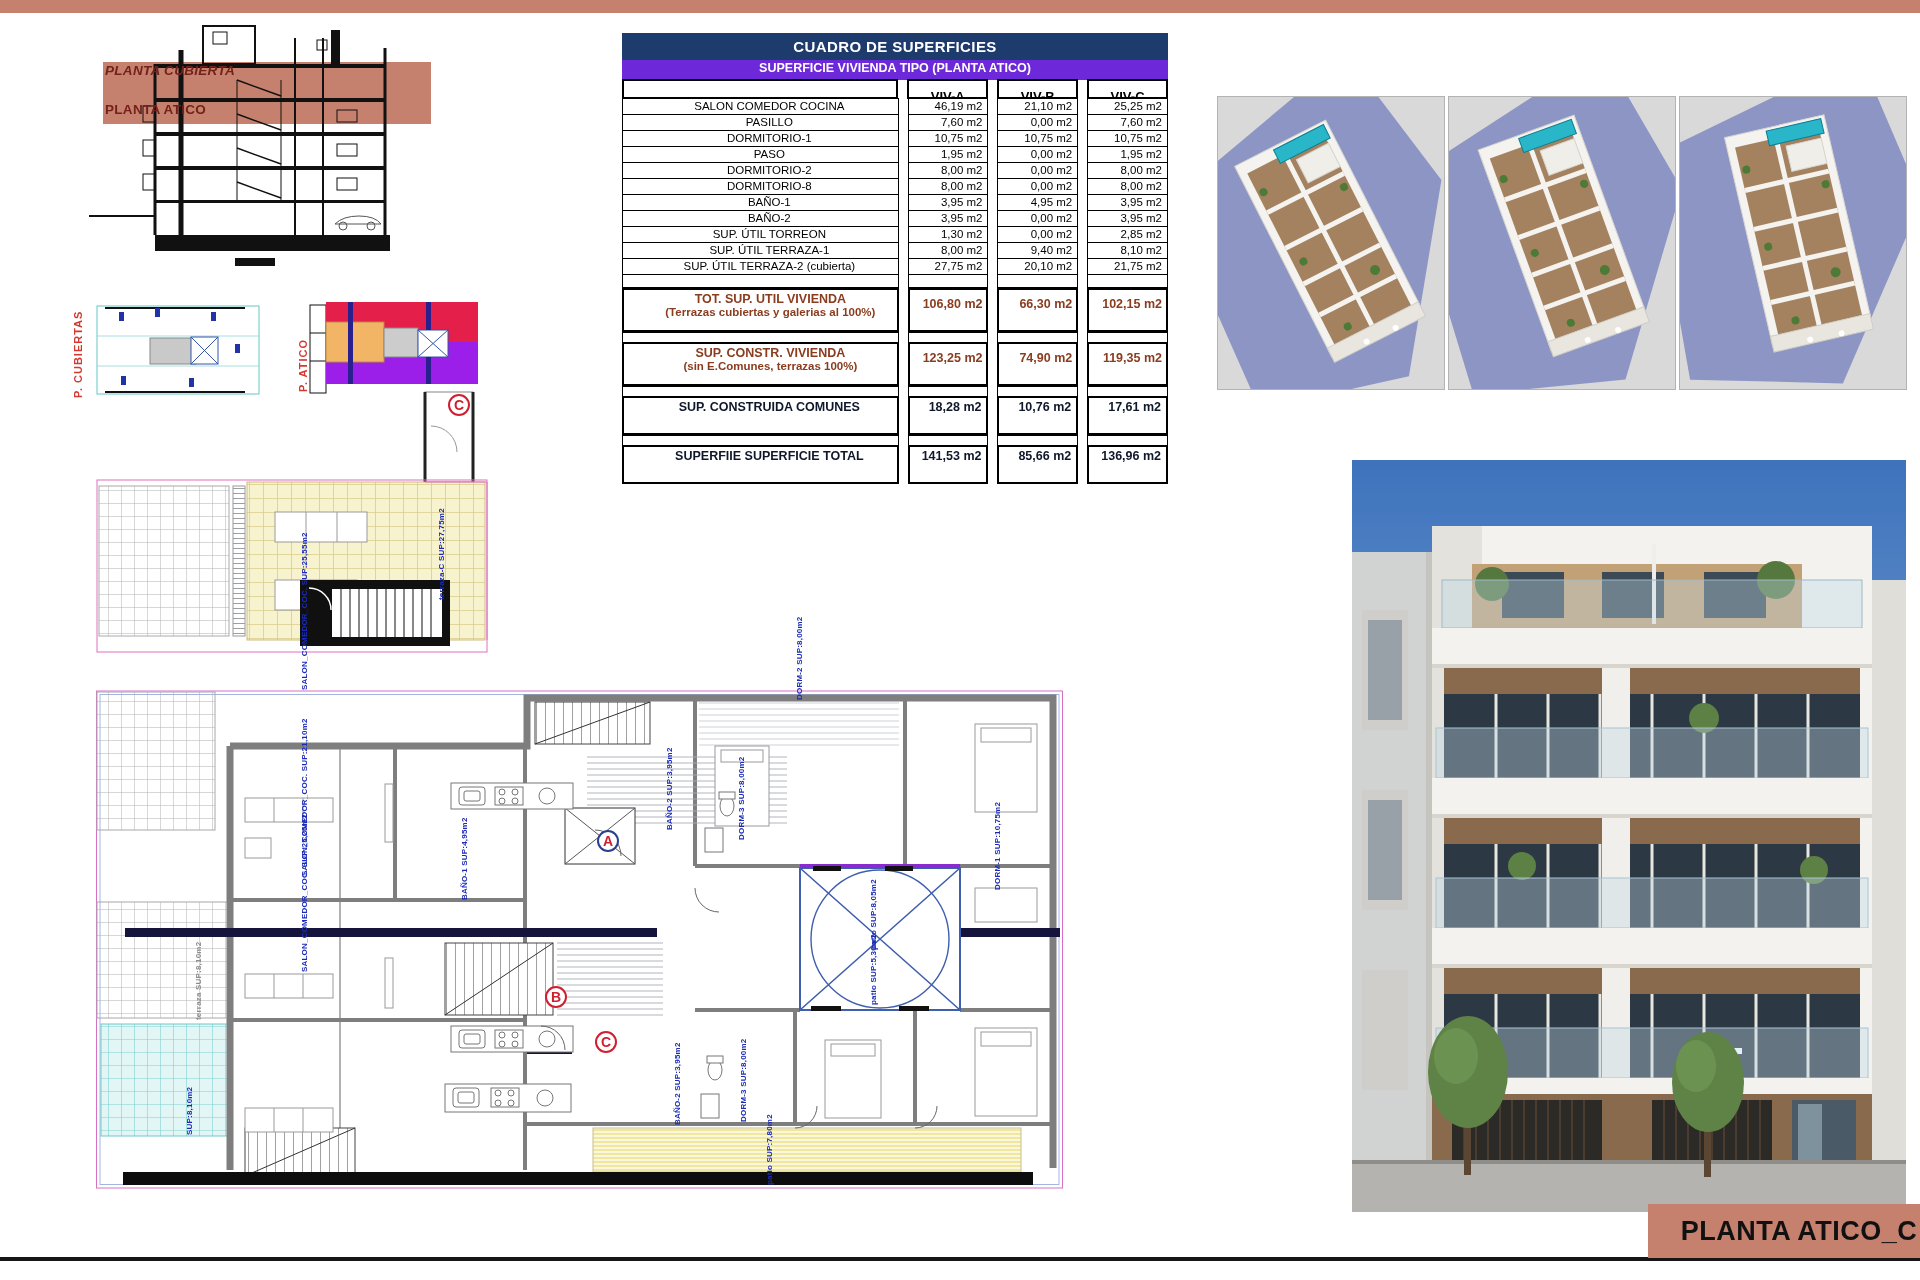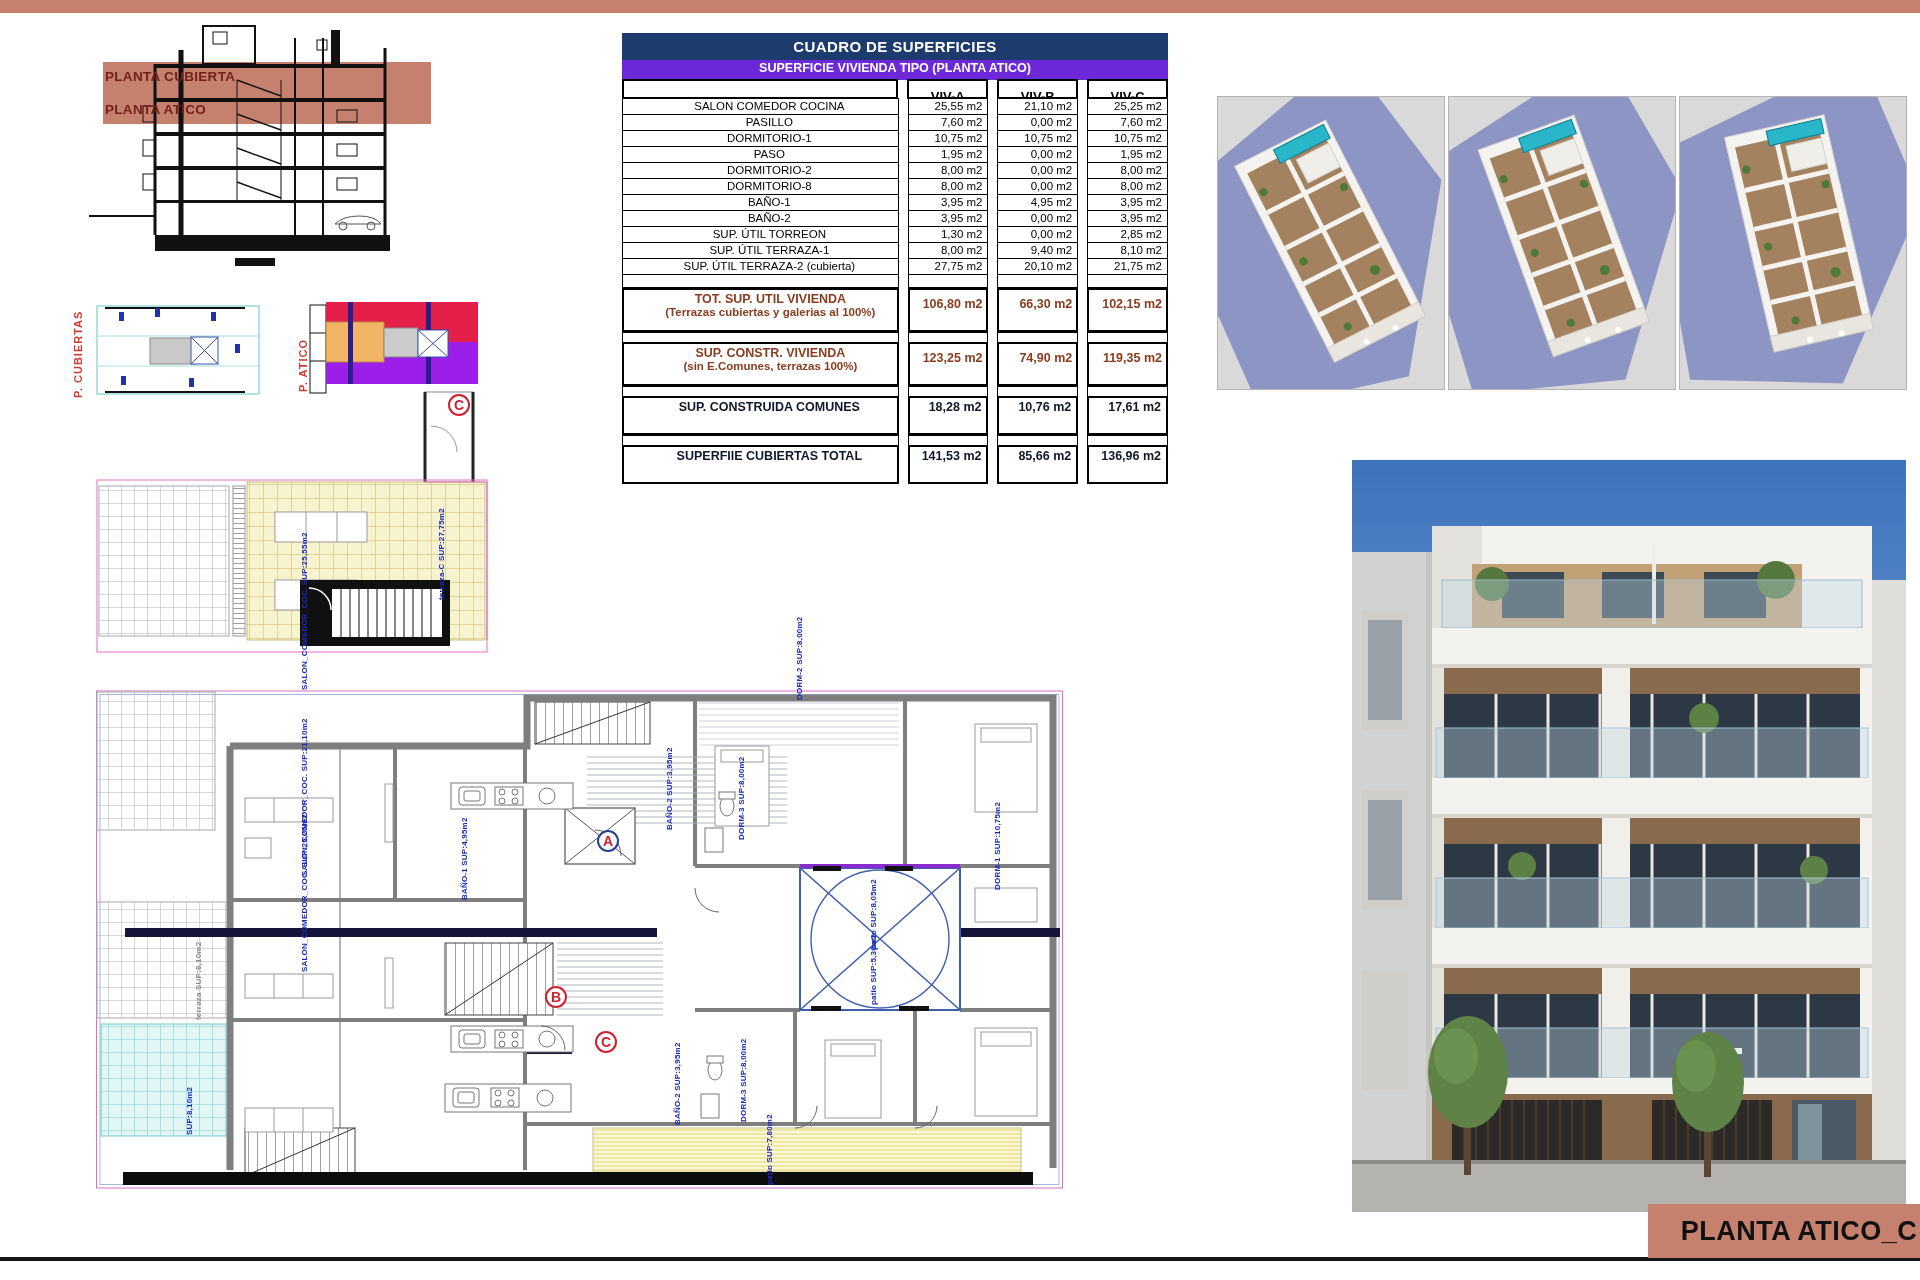--- a/index.html
+++ b/index.html
@@ -100,21 +100,21 @@
       <path d="M4 196 H70" stroke="#111" stroke-width="2"></path>
       <rect x="70" y="215" width="235" height="16" fill="#111"></rect>
       <rect x="150" y="238" width="40" height="8" fill="#111"></rect>
 
       <g>
         <path d="M250 204 q8 -8 24 -8 q16 0 22 8 z" fill="none" stroke="#555"></path>
         <circle cx="258" cy="206" r="4" fill="none" stroke="#555"></circle>
         <circle cx="286" cy="206" r="4" fill="none" stroke="#555"></circle>
       </g>
     </svg>
-    <span class="bandlabel" style="left:20px;top:49px;">PLANTA CUBIERTA</span>
+    <span class="bandlabel" style="left:20px;top:43px;font-style:italic;">PLANTA CUBIERTA</span>
     <span class="bandlabel" style="left:20px;top:82px;">PLANTA ATICO</span>
   </div>
 
   <span class="vred" style="left:72px;top:398px;">P. CUBIERTAS</span>
   <div class="abs" style="left:95px;top:300px;width:170px;height:100px;">
     <svg width="170" height="100" viewBox="0 0 170 100">
       <rect x="2" y="6" width="162" height="88" fill="#fff" stroke="#66c8c8"></rect>
       <path d="M10 8 H150 M10 92 H150" stroke="#111" stroke-width="2" fill="none"></path>
       <path d="M2 36 H164 M2 66 H164 M55 6 V94 M120 6 V94" stroke="#9adада" stroke-width=".6" fill="none"></path>
       <path d="M2 36 H164 M2 66 H164" stroke="#8fd5d5" stroke-width=".8" fill="none"></path>
@@ -161,21 +161,21 @@
       <div class="cell c-label"></div>
       <div class="cell c-val">VIV-A</div>
       <div class="cell c-val">VIV-B</div>
       <div class="cell c-val">VIV-C</div>
     </div>
 
     <div>
 
         <div class="trow">
           <div class="cell c-label">SALON COMEDOR COCINA</div>
-          <div class="cell c-val">25,55 m2</div>
+          <div class="cell c-val">46,19 m2</div>
           <div class="cell c-val">21,10 m2</div>
           <div class="cell c-val">25,25 m2</div>
         </div>
 
         <div class="trow">
           <div class="cell c-label">PASILLO</div>
           <div class="cell c-val">7,60 m2</div>
           <div class="cell c-val">0,00 m2</div>
           <div class="cell c-val">7,60 m2</div>
         </div>
@@ -287,21 +287,21 @@
       <div class="cell c-val">10,76 m2</div>
       <div class="cell c-val">17,61 m2</div>
     </div>
     <div class="trow thin mt6">
       <div class="cell c-label"></div>
         <div class="cell c-val"></div>
       <div class="cell c-val"></div>
         <div class="cell c-val"></div>
     </div>
     <div class="trow sum1">
-      <div class="cell c-label">SUPERFIIE CUBIERTAS TOTAL</div>
+      <div class="cell c-label">SUPERFIIE SUPERFICIE TOTAL</div>
       <div class="cell c-val">141,53 m2</div>
       <div class="cell c-val">85,66 m2</div>
       <div class="cell c-val">136,96 m2</div>
     </div>
   </div>
 
   <div id="renders" class="abs">
     <div class="panel3d">
       <svg width="226" height="292" viewBox="0 0 226 292">
         <defs>

